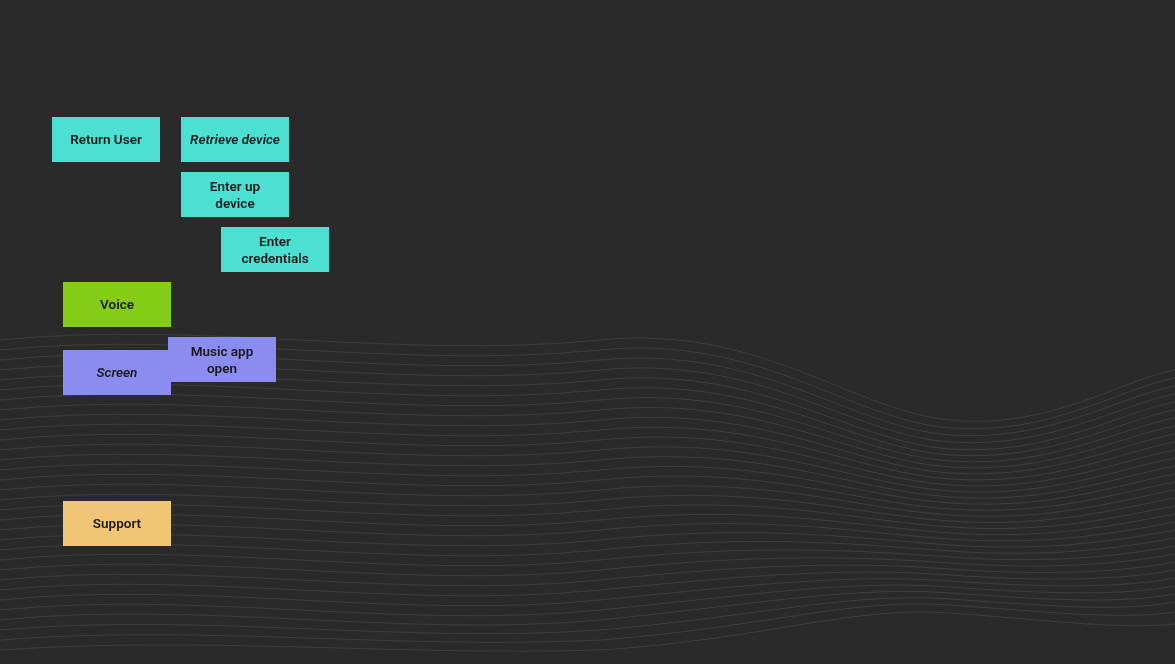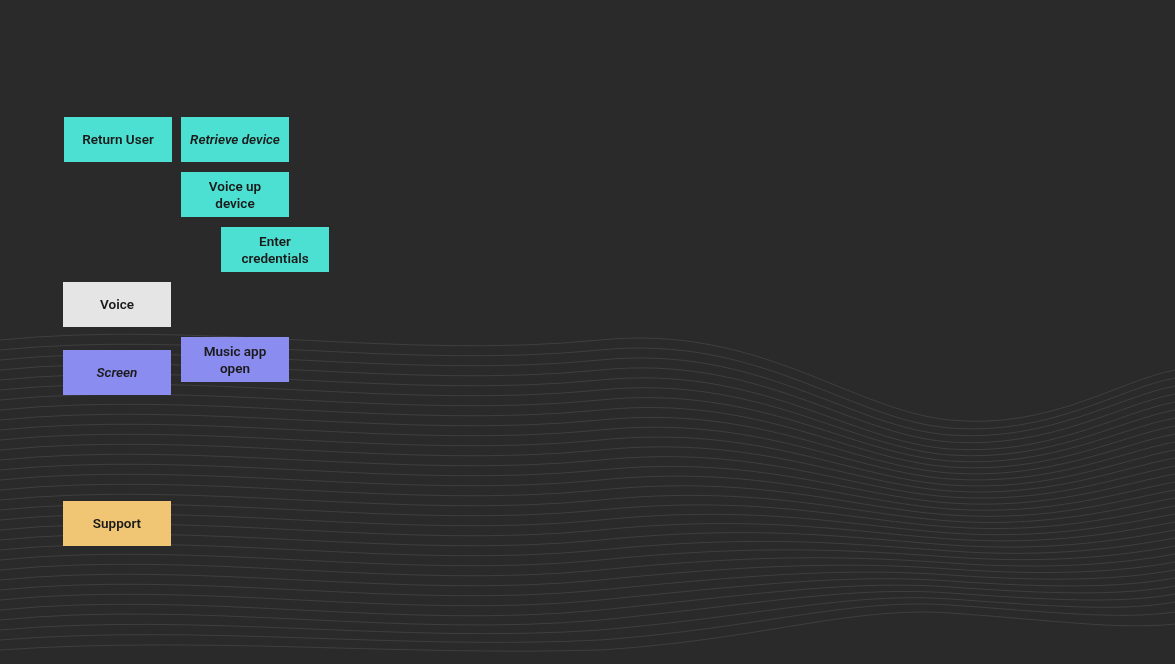--- a/index.html
+++ b/index.html
@@ -44,37 +44,37 @@
       font-weight: 600;
       color: #1a1a1a;
       padding: 4px 8px;
       line-height: 1.25;
       cursor: pointer;
     }
     .teal {
       background: #4ce0d2;
     }
     .light-blue {
-      background: #e5e5e5;
+      background: #84cc16;
     }
     .purple {
       background: #8a8cf0;
     }
     .amber {
       background: #f0c674;
       padding-left: 8px;
     }
     
-    .n-return-user { left: 64px; top: 117px; align-items: center; }
+    .n-return-user { left: 52px; top: 117px; align-items: center; }
     .n-retrieve-device { left: 181px; top: 117px; font-style: italic; }
     .n-wake-up-device { left: 181px; top: 172px; }
     .n-enter-credentials { left: 181px; top: 227px; margin-left: 40px; }
     .n-voice { left: 63px; top: 282px; }
     .n-screen { left: 63px; top: 350px; font-style: italic; }
-    .n-music-app-open { left: 181px; top: 337px; }
+    .n-music-app-open { left: 168px; top: 337px; }
     .n-support { left: 63px; top: 501px; }
   </style>
 </head>
 <body>
 
 <div class="wave-bg">
   <svg viewBox="0 0 1175 364" preserveAspectRatio="none">
     <g stroke="#555" stroke-width="0.7" fill="none" opacity="0.7">
       <path d="M0,40 C200,20 400,60 600,40 C760,24 850,110 950,120 C1050,130 1120,80 1175,70"></path>
       <path d="M0,50 C200,30 400,70 600,50 C760,34 850,120 950,128 C1050,136 1120,88 1175,78"></path>
@@ -113,21 +113,21 @@
 </div>
 
 <div class="content">
   <div class="node teal n-return-user">
     <span>Return User</span>
   </div>
   <div class="node teal n-retrieve-device">
     <span>Retrieve device</span>
   </div>
   <div class="node teal n-wake-up-device">
-    <span>Voice up device</span>
+    <span>Enter up device</span>
   </div>
   <div class="node teal n-enter-credentials">
     <span>Enter credentials</span>
   </div>
   <div class="node light-blue n-voice">
     <span>Voice</span>
   </div>
   <div class="node purple n-screen">
     <span>Screen</span>
   </div>

